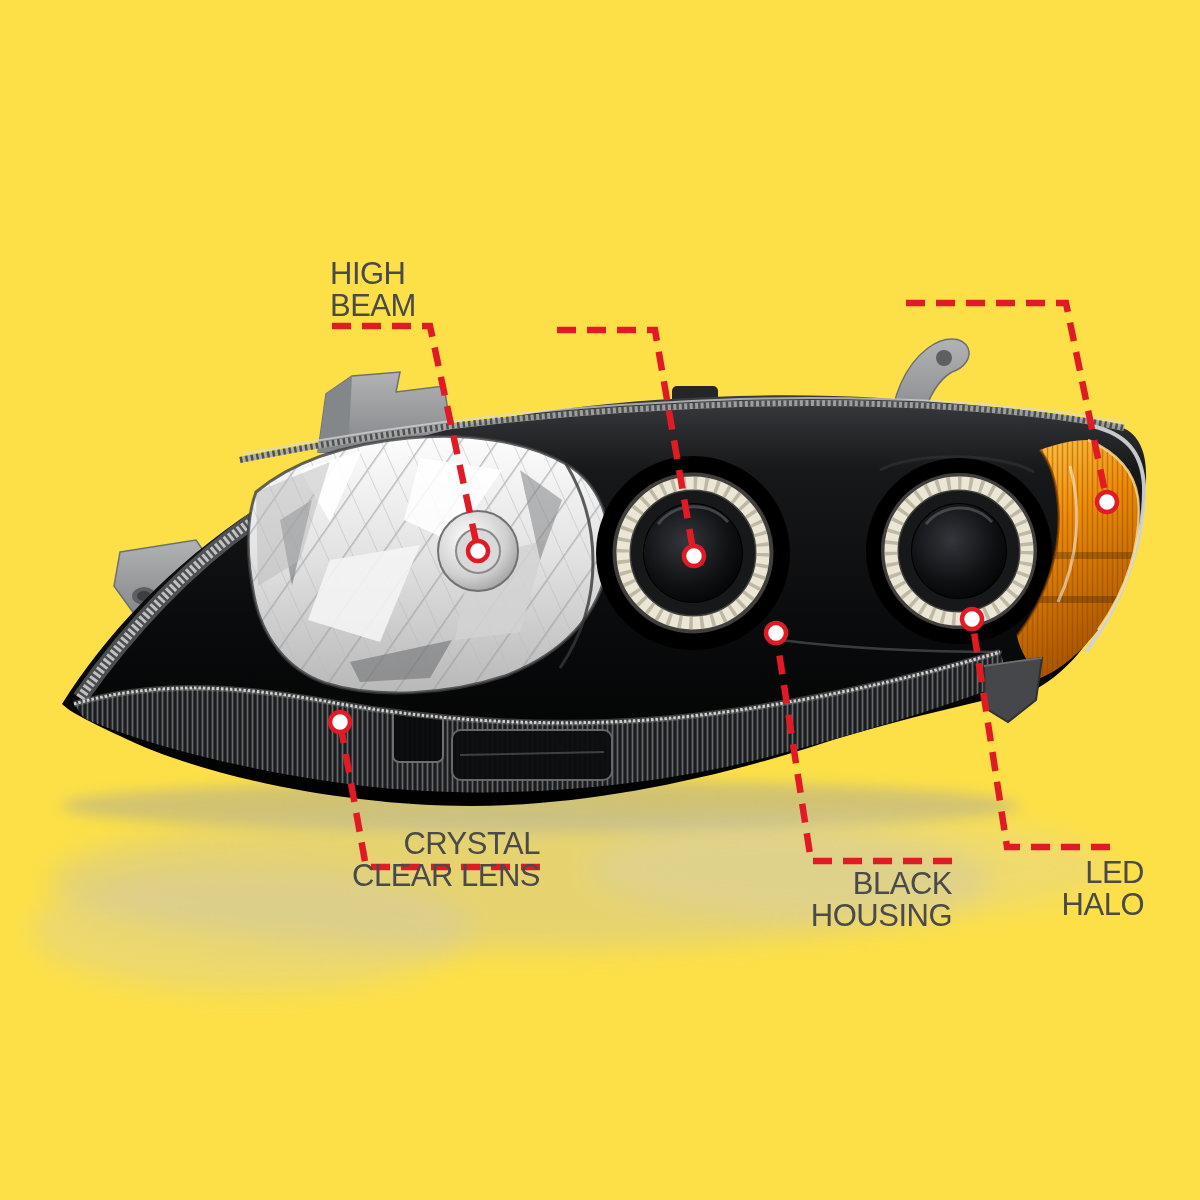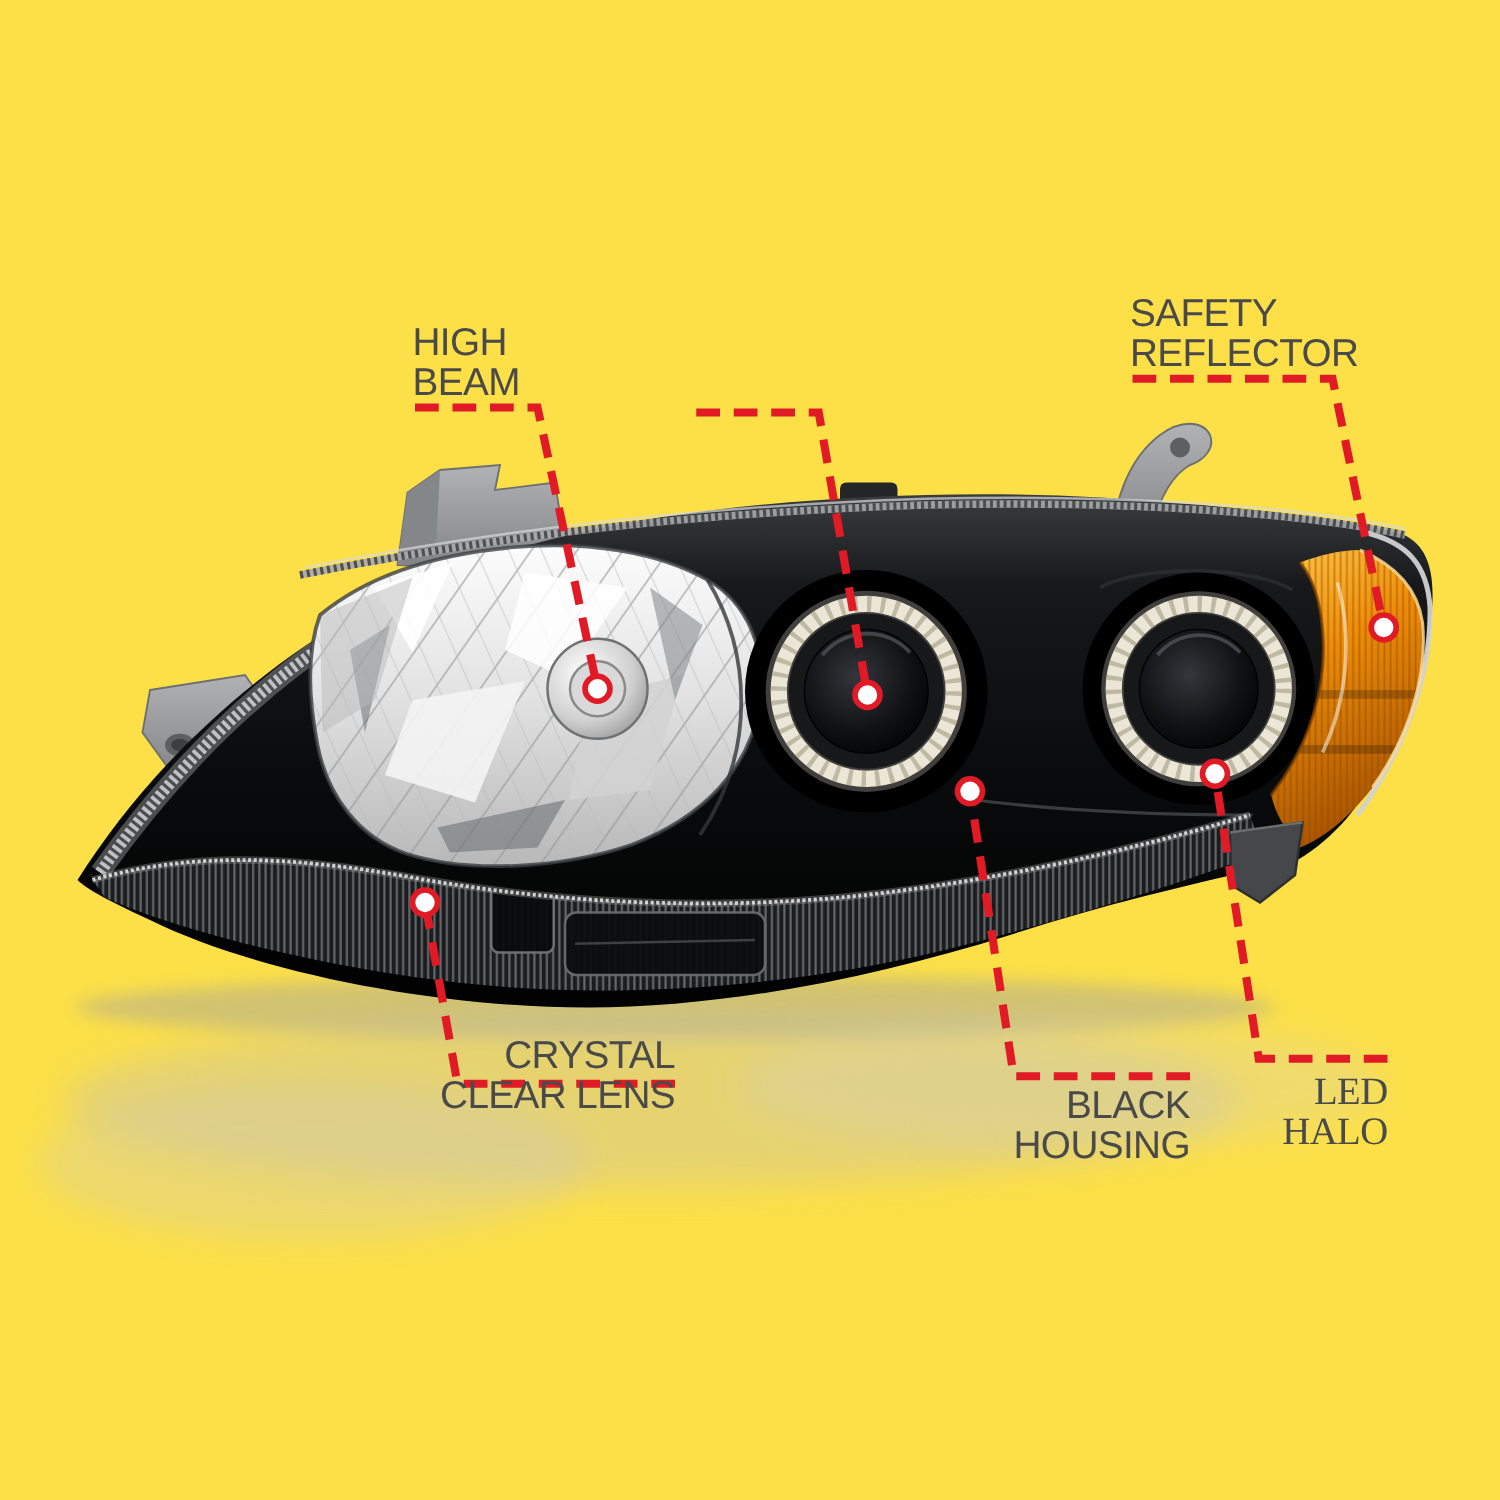--- a/index.html
+++ b/index.html
@@ -213,18 +213,17 @@
     <circle cx="478" cy="551" r="10"></circle>
     <circle cx="694" cy="556" r="10"></circle>
     <circle cx="1107" cy="502" r="10"></circle>
     <circle cx="340" cy="722" r="10"></circle>
     <circle cx="776" cy="633" r="10"></circle>
     <circle cx="972" cy="619" r="10"></circle>
   </g>
 </svg>
 
 <div class="callout-label" style="left:330px;top:258px;width:112px;">HIGH BEAM</div>
-<div class="callout-label" style="left:904px;top:235px;width:195px;">SAFETY REFLECTOR</div>
 <div class="callout-label align-right" style="left:340px;top:828px;width:200px;">CRYSTAL CLEAR LENS</div>
 <div class="callout-label align-right" style="left:772px;top:868px;width:180px;text-align:right;">BLACK HOUSING</div>
-<div class="callout-label align-right" style="left:995px;top:857px;width:115px;font-family:Liberation Serif, serif;">LED HALO</div>
+<div class="callout-label align-right" style="left:1029px;top:857px;width:115px;">LED HALO</div>
 
 </div>
 
 </body></html>

